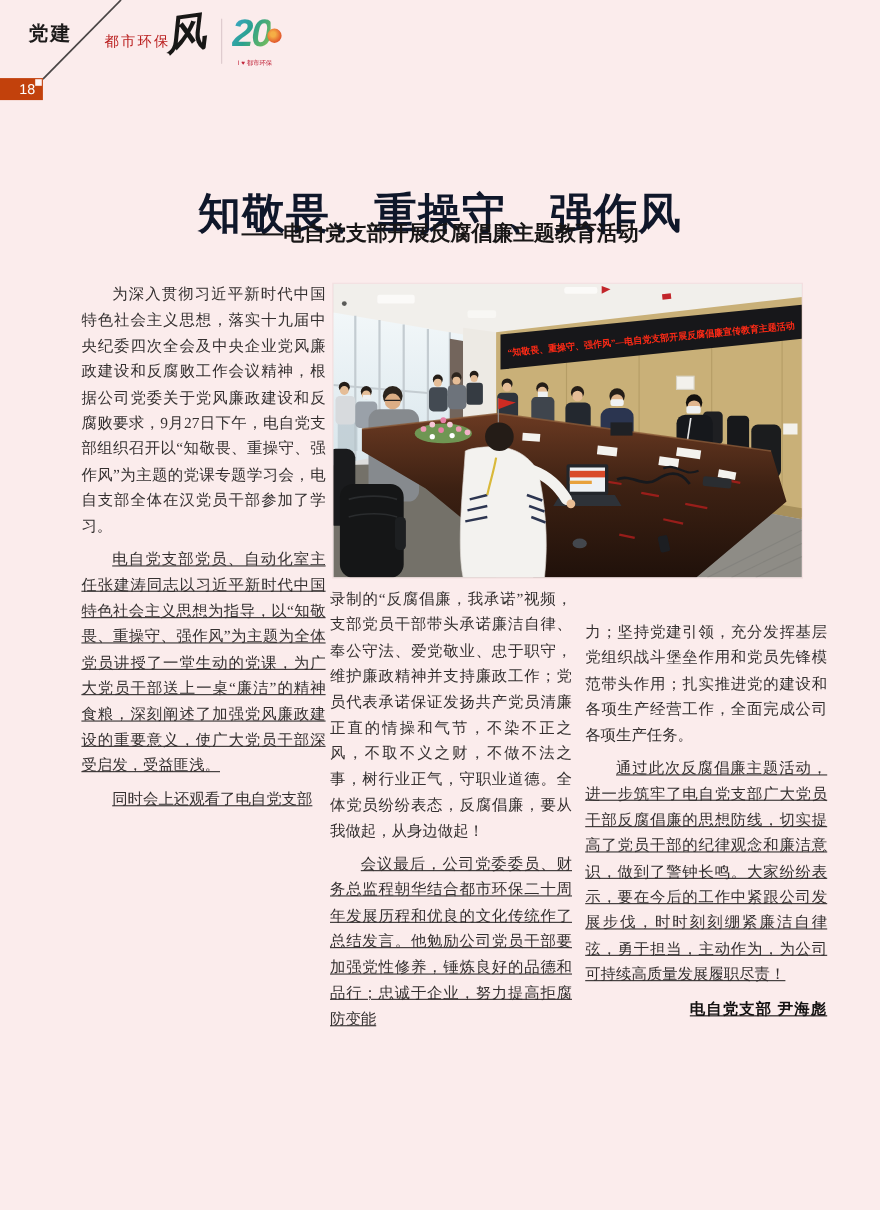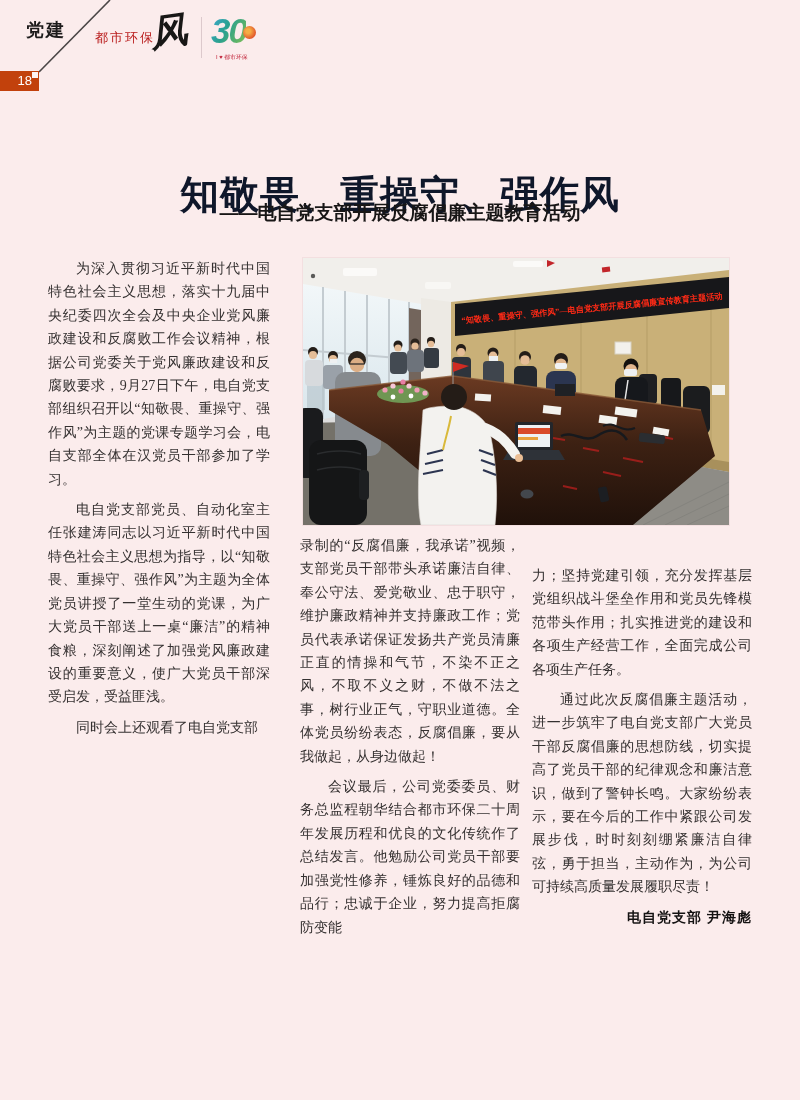--- a/index.html
+++ b/index.html
@@ -31,23 +31,23 @@
 
   
   .title{left:0;top:146px;width:800px;text-align:center;font-size:39px;font-weight:bold;
          color:#0f172a;letter-spacing:1px;line-height:46px;}
   .subtitle{left:0;top:201px;width:800px;text-align:center;font-size:19px;font-weight:bold;
             color:#181616;font-family:"Liberation Sans","DejaVu Sans",sans-serif;line-height:24px;}
 
   
   .col{font-size:14px;line-height:23.4px;color:#343030;text-align:justify;text-justify:inter-character;}
   .col p{margin:0;}
-  .col p + p{margin-top:7px;}
+  .col p + p{margin-top:7px;text-decoration:underline;}
   .col p.indent{text-indent:2em;}
-  .col-1{left:48px;top:257px;width:222px;height:700px;}
+  .col-1{left:74px;top:257px;width:222px;height:700px;}
   .col-2{left:300px;top:534px;width:220px;height:380px;}
   .col-3{left:532px;top:564px;width:220px;height:380px;}
   .byline{margin-top:12px;text-align:right;font-weight:bold;font-size:14px;color:#141212;
           font-family:"Liberation Sans","DejaVu Sans",sans-serif;letter-spacing:1px;}
 
   
   .photo{left:303px;top:258px;width:426px;height:267px;background:#ddd;
          outline:1px solid #f3dfe0;}
   .photo svg{display:block;}
 </style>
@@ -60,21 +60,21 @@
   <svg class="abs diagonal" width="130" height="80" viewBox="0 0 130 80">
     <line x1="110" y1="0" x2="39" y2="72" stroke="#4a4646" stroke-width="1.6"></line>
   </svg>
   <div class="abs pagenum-box">
     <span class="num">18</span>
     <span class="corner"></span>
   </div>
   <div class="abs brand-name">都市环保</div>
   <div class="abs calligraphy">风</div>
   <div class="abs vdivider"></div>
-  <div class="abs anniv">30</div>
+  <div class="abs anniv">20</div>
   <div class="abs anniv-dot"></div>
   <div class="abs anniv-tagline">I ♥ 都市环保</div>
 
   <h1 class="abs title">知敬畏、重操守、强作风</h1>
   <div class="abs subtitle">——电自党支部开展反腐倡廉主题教育活动</div>
 
   <div class="abs col col-1">
     <p class="indent">为深入贯彻习近平新时代中国特色社会主义思想，落实十九届中央纪委四次全会及中央企业党风廉政建设和反腐败工作会议精神，根据公司党委关于党风廉政建设和反腐败要求，9月27日下午，电自党支部组织召开以“知敬畏、重操守、强作风”为主题的党课专题学习会，电自支部全体在汉党员干部参加了学习。</p>
     <p class="indent">电自党支部党员、自动化室主任张建涛同志以习近平新时代中国特色社会主义思想为指导，以“知敬畏、重操守、强作风”为主题为全体党员讲授了一堂生动的党课，为广大党员干部送上一桌“廉洁”的精神食粮，深刻阐述了加强党风廉政建设的重要意义，使广大党员干部深受启发，受益匪浅。</p>
     <p class="indent">同时会上还观看了电自党支部</p>

